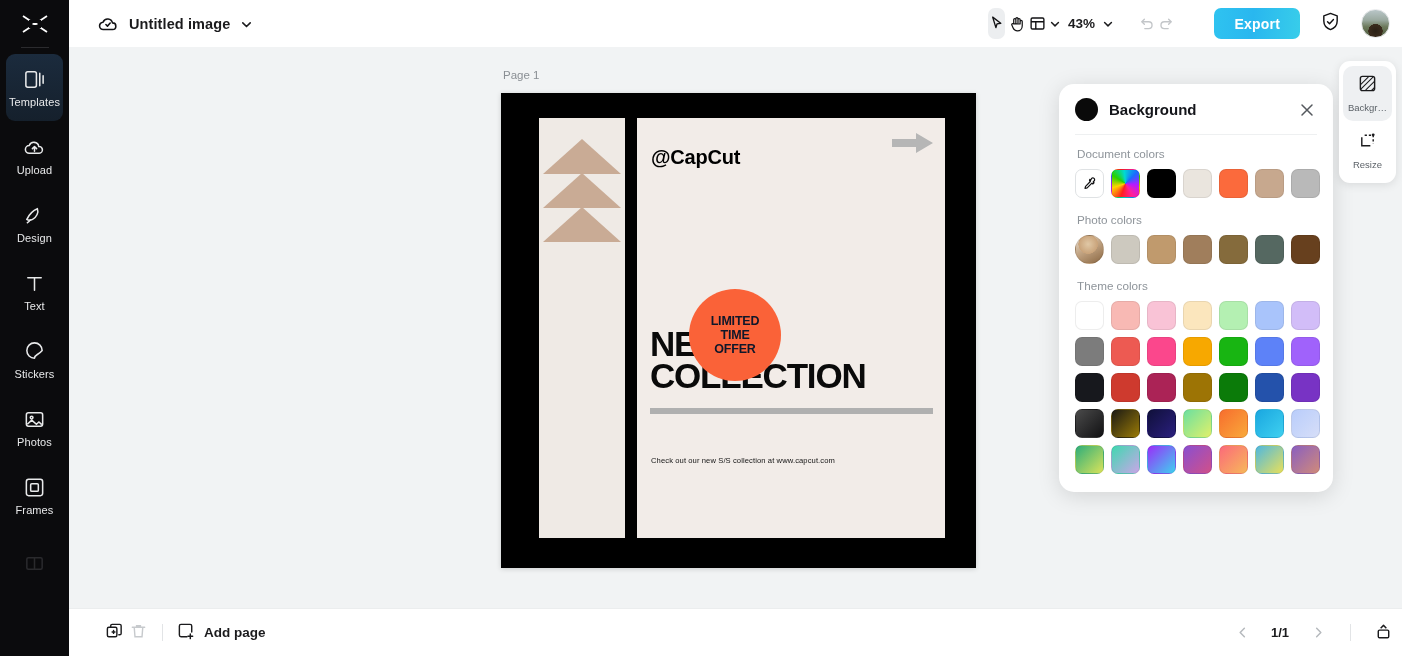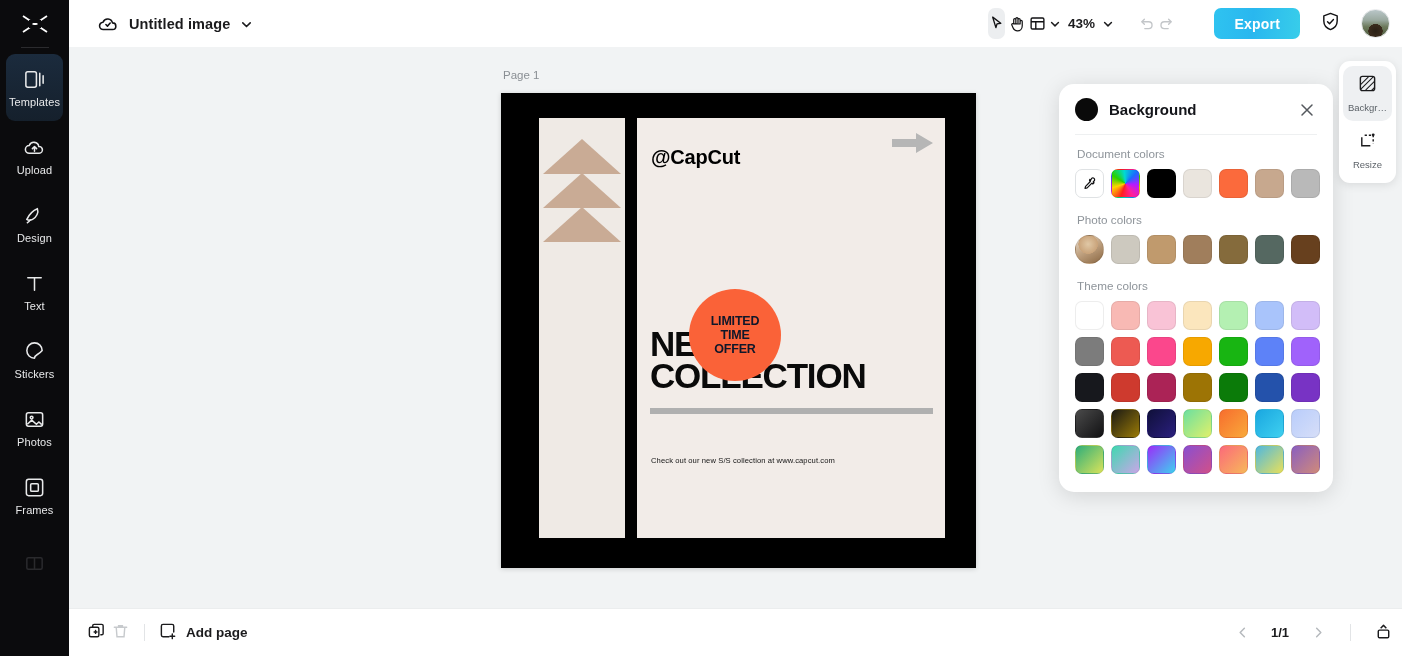--- a/index.html
+++ b/index.html
@@ -226,21 +226,21 @@
   .mini-item.active { background: #eef0f2; border-radius: 10px; }
   .mini-label { font-size: 9.5px; color: #5c6268; max-width: 46px; text-align:center;
     white-space: nowrap; overflow: hidden; text-overflow: ellipsis; }
 
   
   .bottombar {
     position: absolute; left: 69px; bottom: 0; right: 0; height: 48px;
     background: #fff; border-top: 1px solid #ebedee;
     display: flex; align-items: center;
   }
-  .bb-left { display: flex; align-items: center; gap: 5px; padding-left: 18px; }
+  .bb-left { display: flex; align-items: center; gap: 5px; padding-left: 36px; }
   .bb-btn { background: none; border: none; cursor: pointer; display:flex; align-items:center; gap:8px;
     font-family:"Liberation Sans", sans-serif; }
   .bb-text { font-size: 13.5px; color: #1b1b1d; font-weight: 600; }
   .bb-right { position: absolute; right: 8px; display: flex; align-items: center; gap: 12px; }
   .pg-ind { font-size: 13px; color: #1b1b1d; font-weight: 700; min-width: 30px; text-align:center; }
   .nav-arrow { width: 22px; height: 22px; cursor: pointer; display:flex; align-items:center; justify-content:center; }
 </style>
 </head>
 <body>
 

